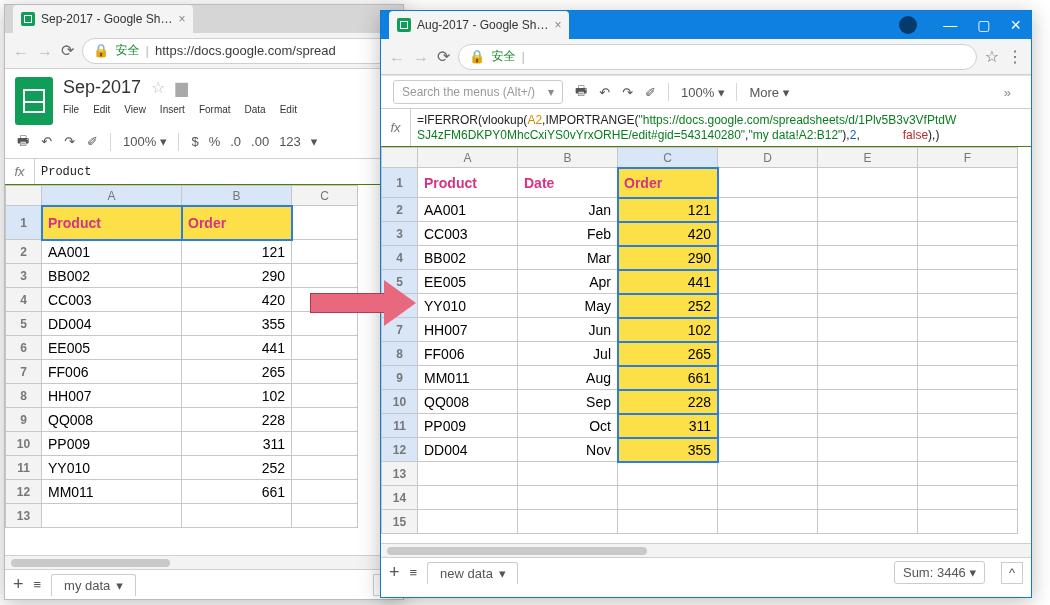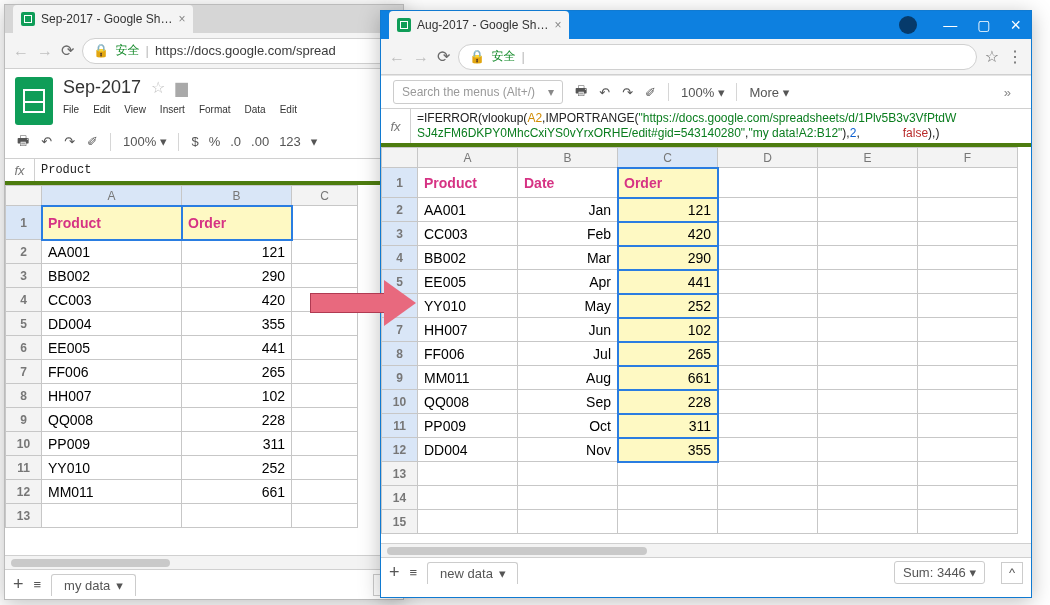--- a/index.html
+++ b/index.html
@@ -39,39 +39,39 @@
   .doc-title { font-size:18px; color:#333; }
   .doc-extra { display:flex; gap:10px; color:#bdbdbd; font-size:16px; align-items:center; }
   .menus { display:flex; gap:14px; font-size:10px; color:#333; margin-top:6px;}
 
   .toolbar { height:34px; display:flex; align-items:center; gap:12px; padding:0 12px; border-bottom:1px solid #d0d0d0; color:#555; font-size:13px;}
   .toolbar .sep { width:1px; height:18px; background:#d6d6d6; }
   .toolbar .ico { cursor:pointer; }
   .sb-search { height:24px; border:1px solid #ccc; border-radius:3px; padding:0 25px 0 8px; font-size:12px; color:#999; display:flex; align-items:center; width:170px; position:relative;}
   .sb-search::after{content:'\25BE'; position:absolute; right:8px; color:#888;}
 
-  .fx-row { height:26px; display:flex; align-items:center; border-bottom:4px solid #4d7c0f; font-size:13px;}
+  .fx-row { height:26px; display:flex; align-items:center; border-bottom:1px solid #4d7c0f; font-size:13px;}
   .fx-lbl { width:30px; text-align:center; font-style:italic; color:#777; border-right:1px solid #d0d0d0; height:100%; display:flex; align-items:center; justify-content:center;}
   .fx-val { padding:0 6px; font-family: "Courier New", monospace; font-size:12px; color:#222; white-space:pre; overflow:hidden;}
   .fx-val .fn {color:#222;}
   .fx-val .ref{color:#d08a00;}
   .fx-val .str{color:#0a7d1e;}
   .fx-val .num{color:#0b5fd0;}
   .fx-val .kw {color:#b82a2a;padding-left:43px;}
   .fx-multi { line-height:14px; padding:3px 6px;}
 
   
   .grid-wrap { position:relative; overflow:auto; }
   .grid { border-collapse:collapse; font-size:14px; }
   .grid th, .grid td { border:1px solid #c7c7c7; }
   .colhdr th { background:#f3f3f3; color:#777; font-weight:normal; height:20px; font-size:12px; text-align:center;}
   .rowhdr { background:#f3f3f3; color:#777; font-size:12px; text-align:center; width:36px;}
   .cell { height:24px; padding:0 6px; }
   .selhdr { background:#d9e6f7 !important; }
-  .selcell { background:#fef9c3;margin-top:28px; }
+  .selcell { background:#fde047;margin-top:28px; }
   .activecell { outline:2px solid #2a7de1; outline-offset:-1px; position:relative;}
   .selbox { outline:2px solid #2a7de1; outline-offset:-1px; }
   .hdr-txt { color:#d63384; font-weight:bold; text-align:left;}
   .num { text-align:right; }
   .listbar { height:30px; border-top:1px solid #d0d0d0; display:flex; align-items:center; gap:10px; padding:0 8px; font-size:13px; color:#555;}
   .sheet-tab { border:1px solid #ccc; border-bottom:none; border-radius:3px 3px 0 0; padding:3px 12px; background:#fff; display:flex; gap:6px; align-items:center;}
   .sum-chip { margin-left:auto; border:1px solid #ccc; padding:3px 8px; border-radius:3px; }
   .chevup { margin-left:auto; border:1px solid #ccc; width:22px;height:22px; display:flex;align-items:center;justify-content:center;}
 
   

